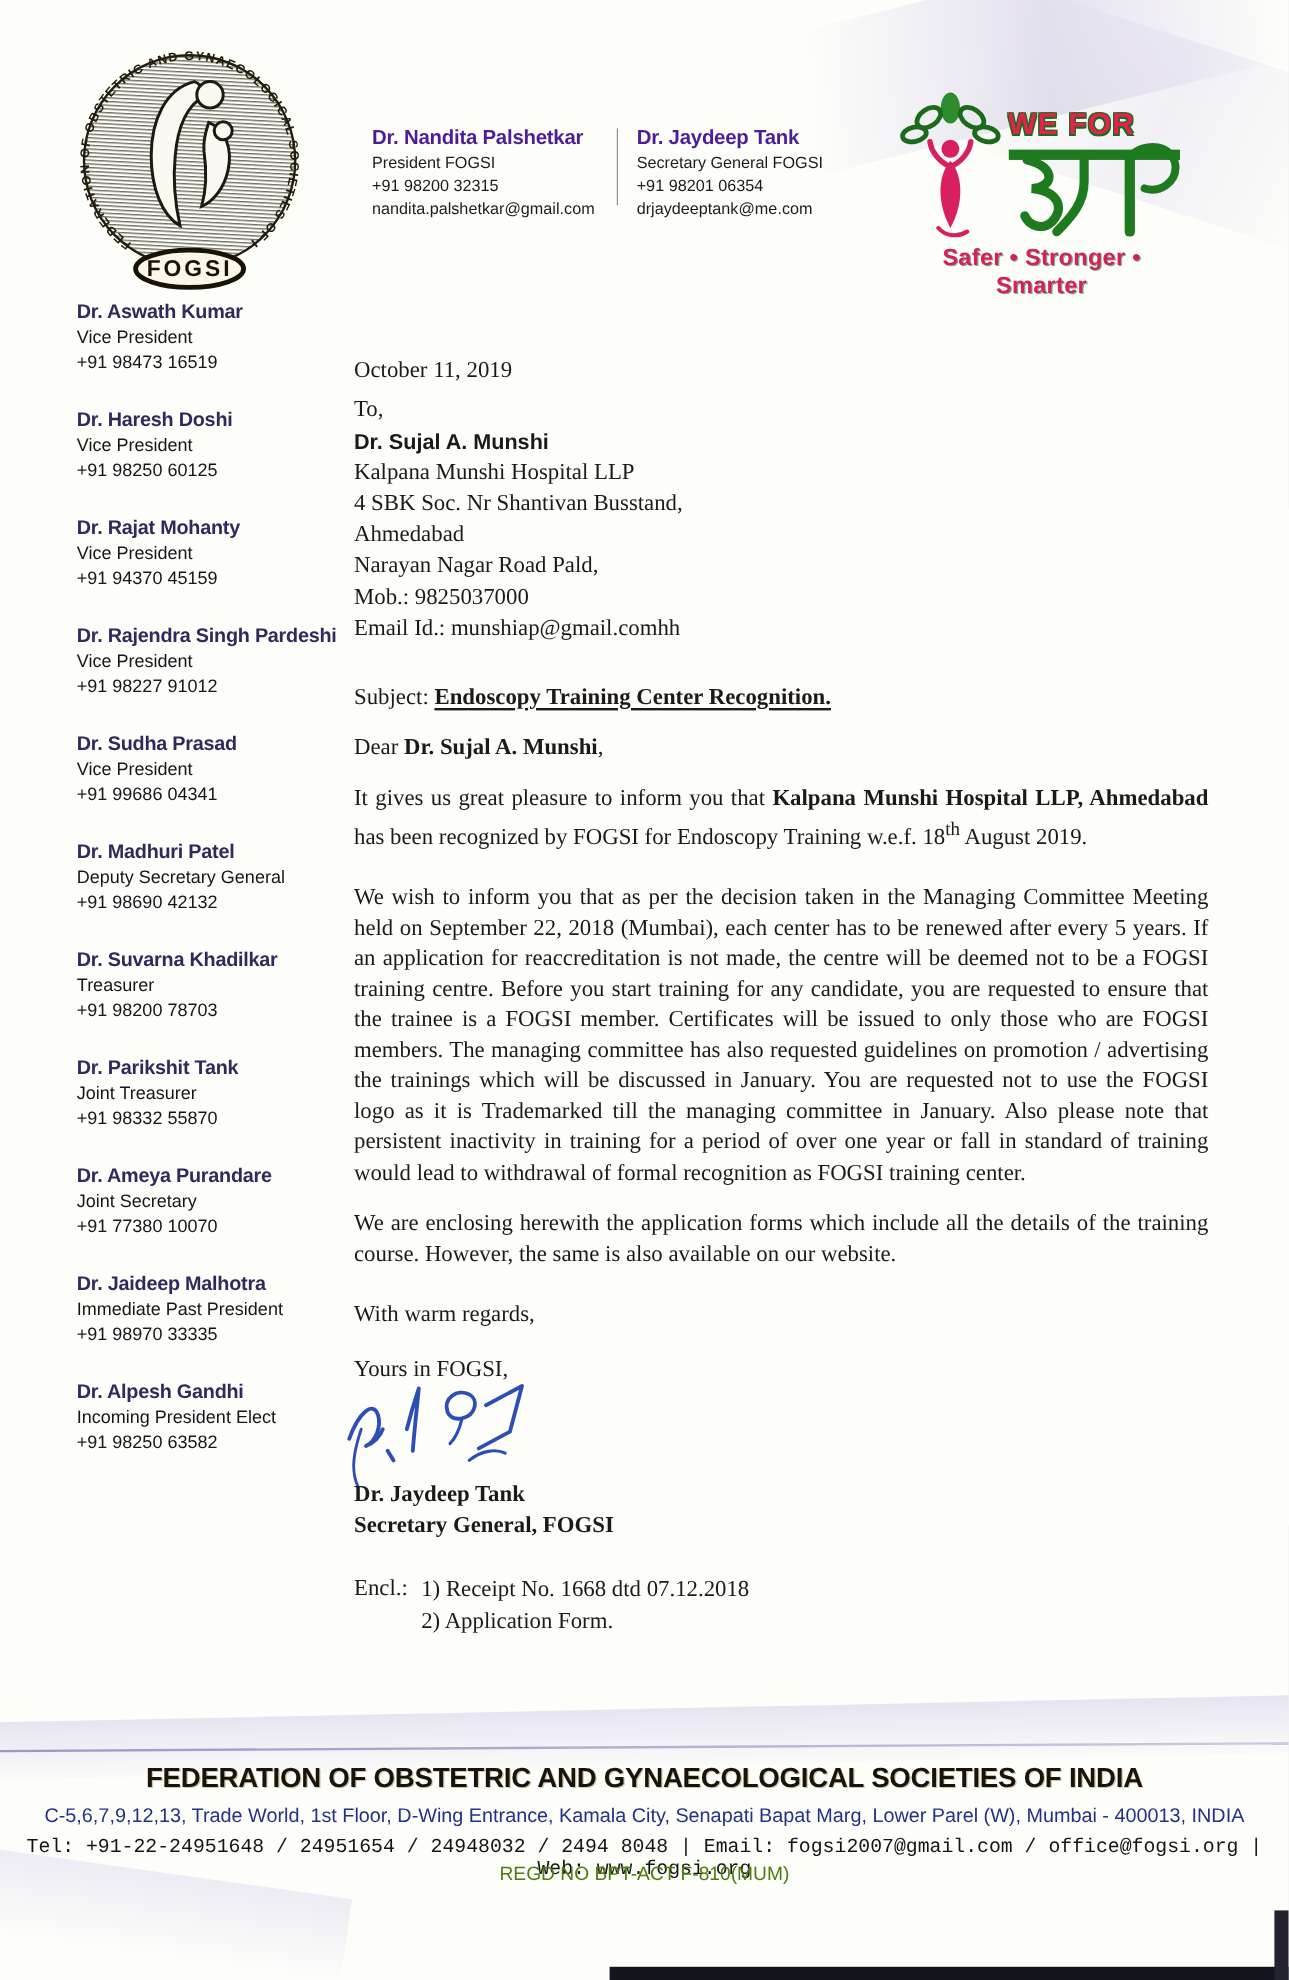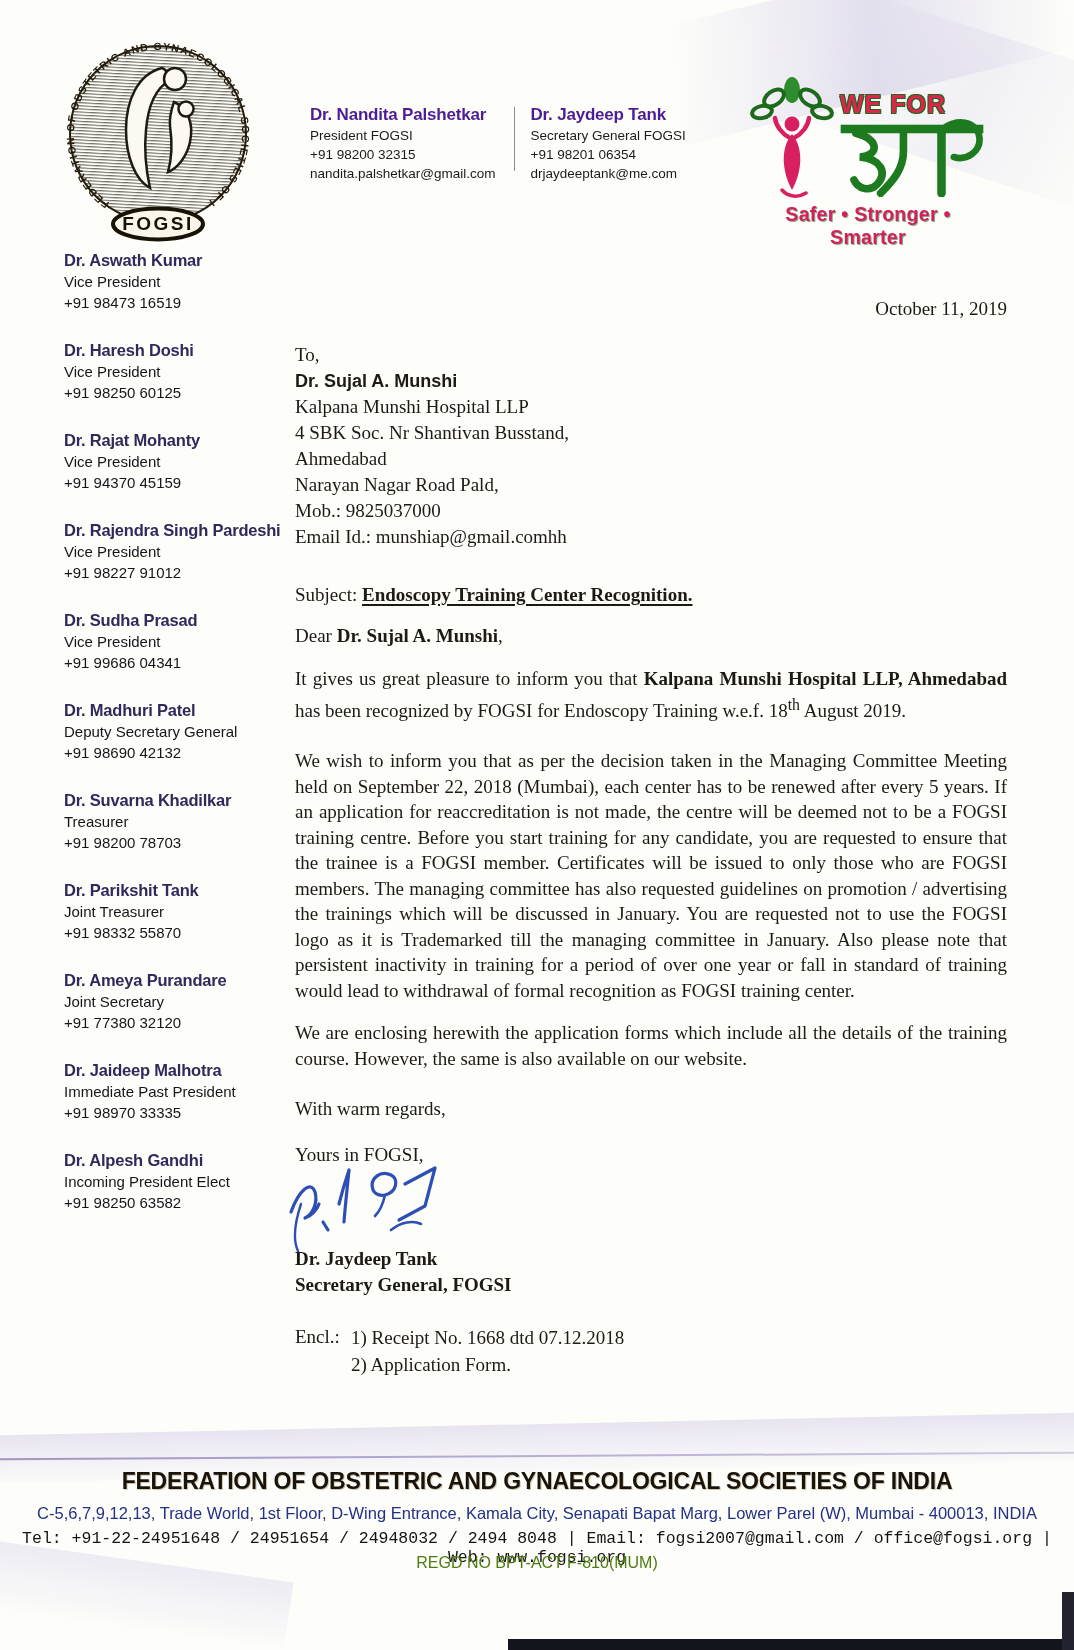--- a/index.html
+++ b/index.html
@@ -33,21 +33,21 @@
 
   
   .sidebar{position:absolute;left:64px;top:250px;width:235px;display:flex;flex-direction:column;gap:27px;
            font-family:"Liberation Sans",sans-serif;}
   .officer .o-name{font-size:16.5px;font-weight:bold;color:#31295c;letter-spacing:-.2px;line-height:21px;}
   .officer .o-role{font-size:15px;color:#17151a;line-height:21px;}
   .officer .o-phone{font-size:15px;color:#17151a;line-height:21px;}
 
   
   .body-col{position:absolute;left:295px;top:296px;width:712px;font-size:19px;line-height:26px;}
-  .date{margin-bottom:20px;text-align:right;}
+  .date{margin-bottom:7px;}
   .to-name{font-weight:bold;font-family:"Liberation Sans",sans-serif;font-size:18px;}
   .subject-row{margin-top:32px;}
   .subject-text{font-weight:bold;text-decoration:underline;text-decoration-thickness:2px;text-underline-offset:3px;}
   .dear-row{margin-top:15px;}
   .sal-name{font-weight:bold;}
   .para{margin-top:17px;text-align:justify;}
   .para2{line-height:25.5px;margin-top:24px;}
   .regards{margin-top:24px;}
   .signoff{margin-top:20px;}
   .signature{display:block;margin:-8px 0 0 -12px;}
@@ -194,21 +194,21 @@
 
       <div class="officer">
         <div class="o-name">Dr. Parikshit Tank</div>
         <div class="o-role">Joint Treasurer</div>
         <div class="o-phone">+91 98332 55870</div>
       </div>
 
       <div class="officer">
         <div class="o-name">Dr. Ameya Purandare</div>
         <div class="o-role">Joint Secretary</div>
-        <div class="o-phone">+91 77380 32120</div>
+        <div class="o-phone">+91 77380 10070</div>
       </div>
 
       <div class="officer">
         <div class="o-name">Dr. Jaideep Malhotra</div>
         <div class="o-role">Immediate Past President</div>
         <div class="o-phone">+91 98970 33335</div>
       </div>
 
       <div class="officer">
         <div class="o-name">Dr. Alpesh Gandhi</div>

